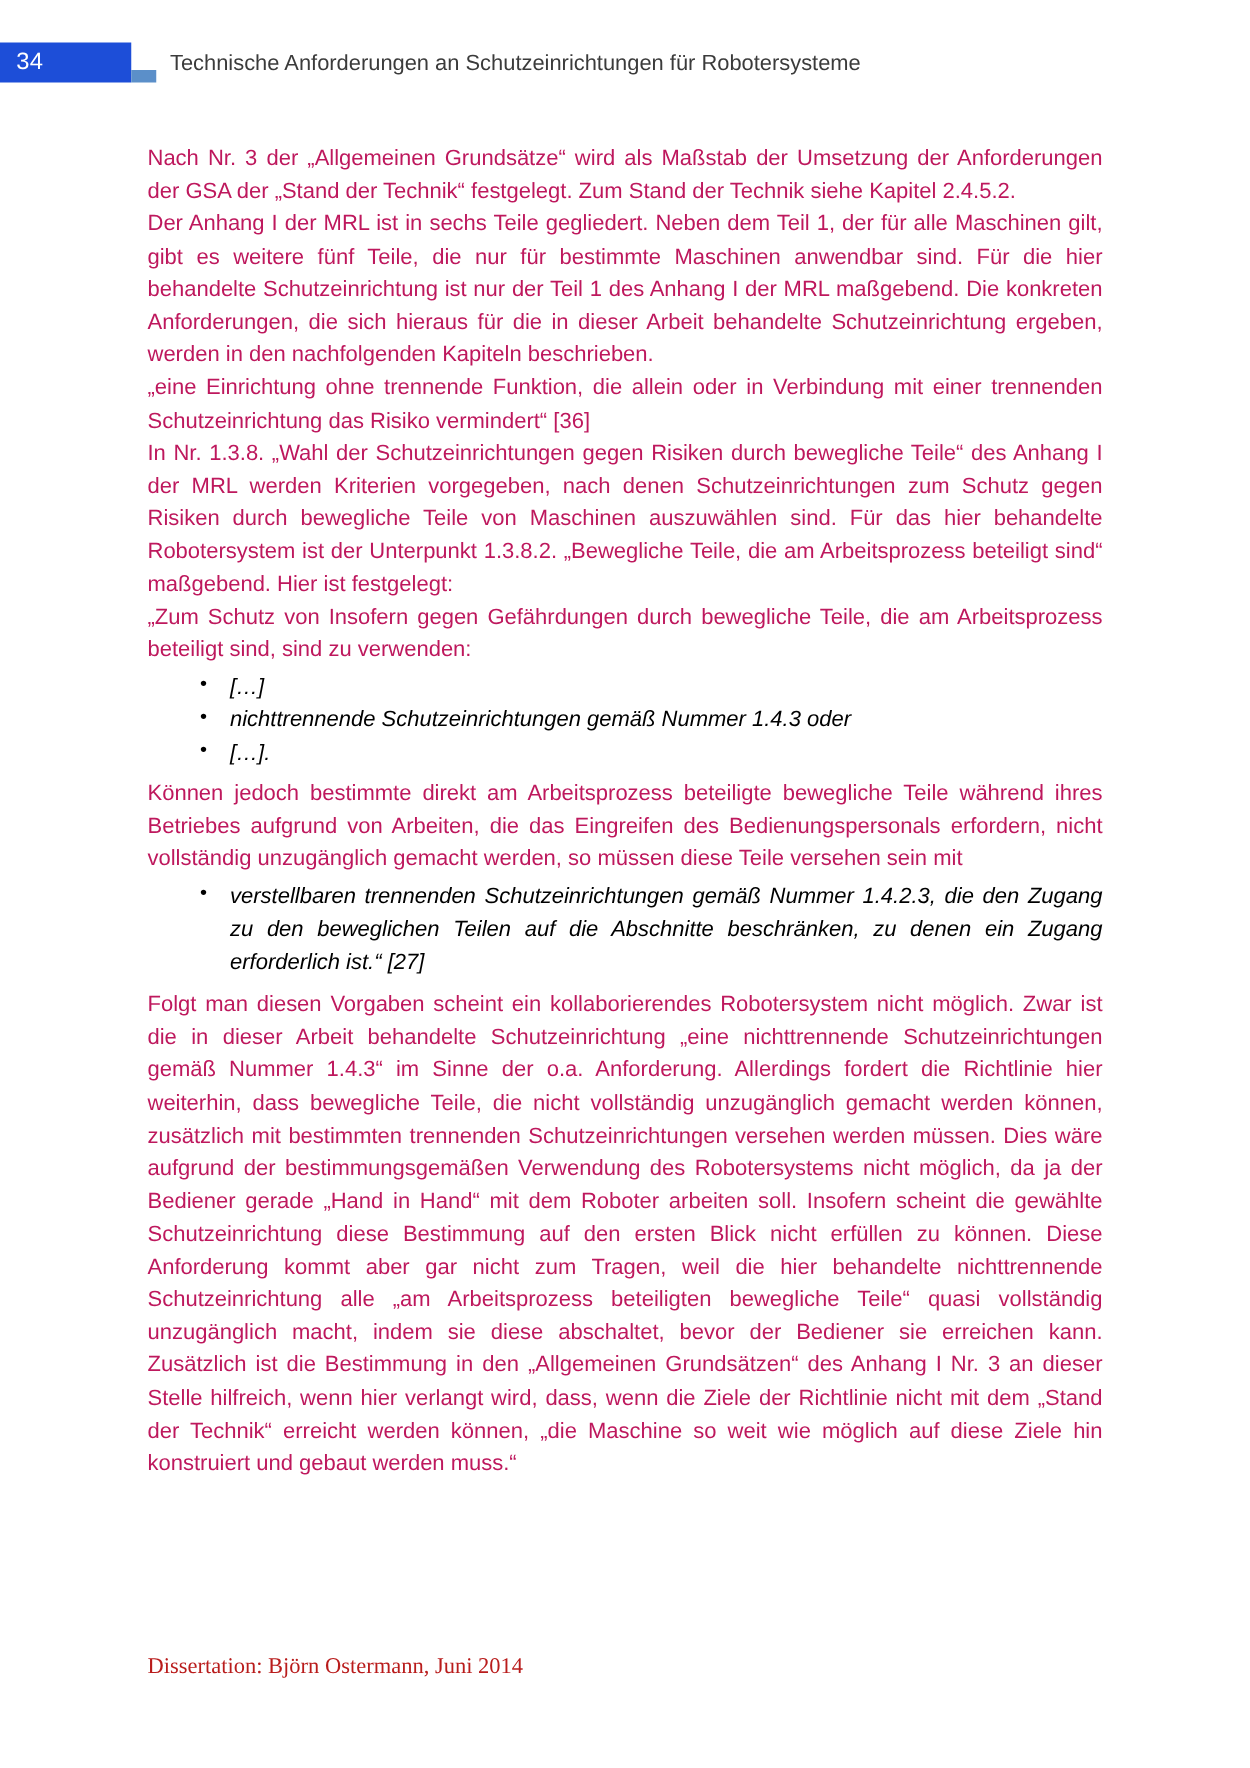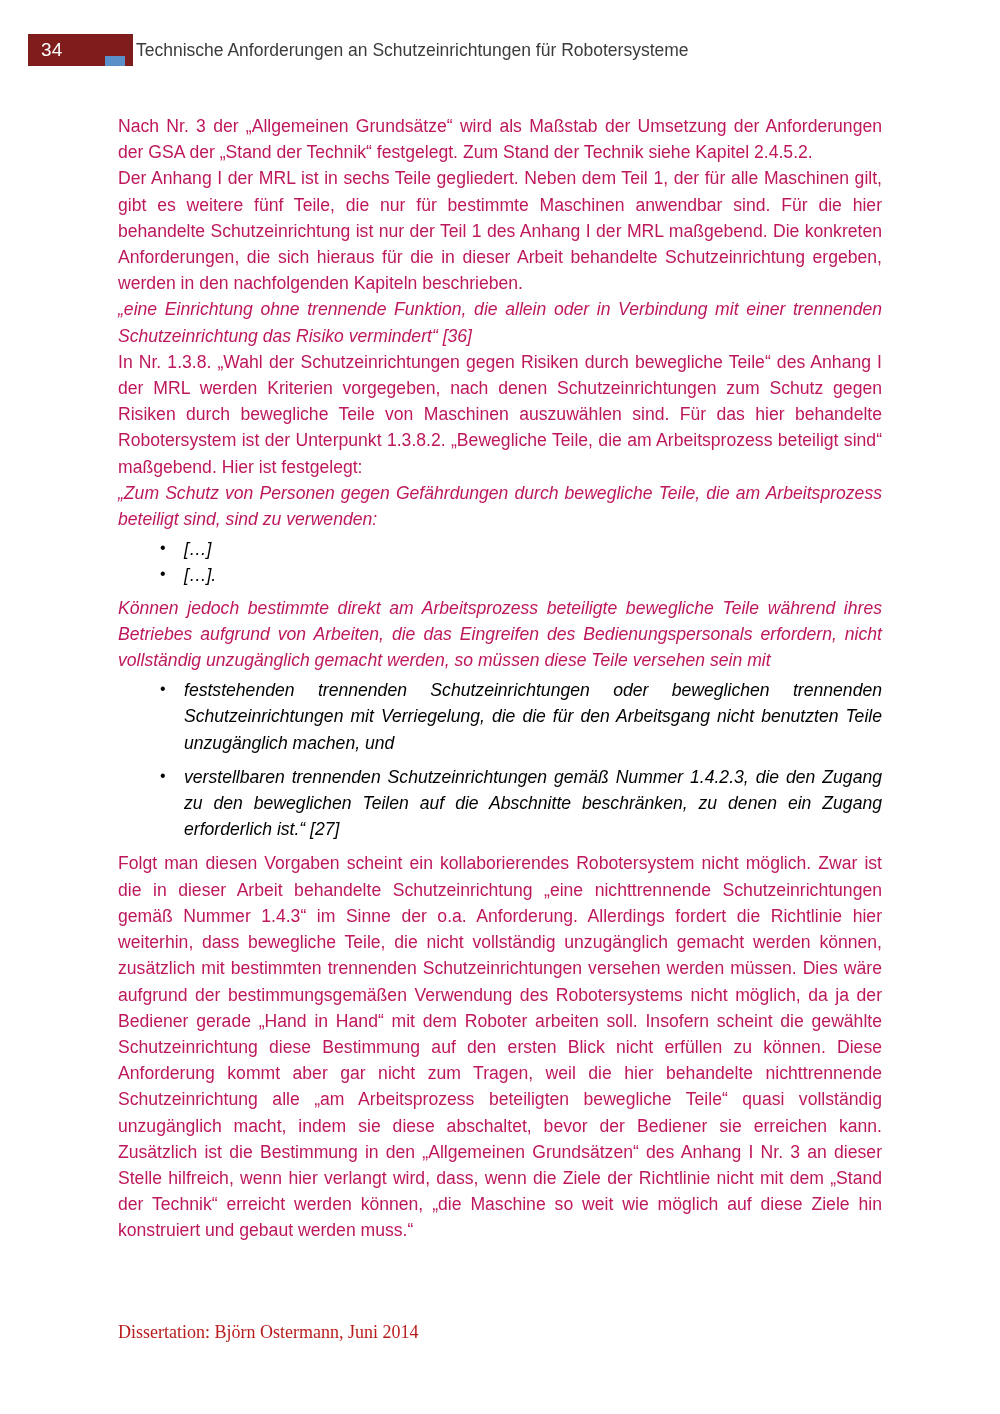--- a/index.html
+++ b/index.html
@@ -23,22 +23,21 @@
     left: 0;
     width: 1000px;
     height: 34px;
   }
   .page-number-box {
     position: absolute;
     left: 0;
     top: 0;
     width: 105px;
     height: 32px;
-    background: #7f1d1d;
-    margin-left: 28px;
+    background: #1d4ed8;
   }
   .page-number-box .num {
     position: absolute;
     left: 13px;
     top: 5px;
     font-size: 19px;
     color: #ffffff;
     letter-spacing: 0.2px;
   }
   .header-bar-tail {
@@ -67,21 +66,21 @@
   }
   p, .para {
     margin: 0;
     font-size: 17.6px;
     line-height: 26.2px;
     text-align: justify;
     text-justify: inter-word;
     color: #be185d;
   }
   .para + .para { margin-top: 0px; }
-  .para-ital { font-style: italic; }
+  .para-ital { }
 
   h3.section-heading {
     margin: 22px 0 14px 0;
     font-size: 22px;
     font-weight: bold;
     line-height: 28px;
   }
   h3.section-heading .secnum {
     display: inline-block;
     min-width: 76px;
@@ -139,31 +138,31 @@
   <p class="para">Nach Nr. 3 der „Allgemeinen Grundsätze“ wird als Maßstab der Umsetzung der Anforderungen der GSA der „Stand der Technik“ festgelegt. Zum Stand der Technik siehe Kapitel 2.4.5.2.</p>
 
   <p class="para">Der Anhang I der MRL ist in sechs Teile gegliedert. Neben dem Teil 1, der für alle Maschinen gilt, gibt es weitere fünf Teile, die nur für bestimmte Maschinen anwendbar sind. Für die hier behandelte Schutzeinrichtung ist nur der Teil 1 des Anhang I der MRL maßgebend. Die konkreten Anforderungen, die sich hieraus für die in dieser Arbeit behandelte Schutzeinrichtung ergeben, werden in den nachfolgenden Kapiteln beschrieben.</p>
 
 
 
   <p class="para para-ital">„eine Einrichtung ohne trennende Funktion, die allein oder in Verbindung mit einer trennenden Schutzeinrichtung das Risiko vermindert“ [36]</p>
 
   <p class="para">In Nr. 1.3.8. „Wahl der Schutzeinrichtungen gegen Risiken durch bewegliche Teile“ des Anhang I der MRL werden Kriterien vorgegeben, nach denen Schutzeinrichtungen zum Schutz gegen Risiken durch bewegliche Teile von Maschinen auszuwählen sind. Für das hier behandelte Robotersystem ist der Unterpunkt 1.3.8.2. „Bewegliche Teile, die am Arbeitsprozess beteiligt sind“ maßgebend. Hier ist festgelegt:</p>
 
-  <p class="para para-ital">„Zum Schutz von Personen gegen Gefährdungen durch bewegliche Teile, die am Arbeitsprozess beteiligt sind, sind zu verwenden:</p>
+  <p class="para para-ital">„Zum Schutz von Insofern gegen Gefährdungen durch bewegliche Teile, die am Arbeitsprozess beteiligt sind, sind zu verwenden:</p>
 
   <ul class="bullets tight">
     <li>[…]</li>
+    <li>nichttrennende Schutzeinrichtungen gemäß Nummer 1.4.3 oder</li>
     <li>[…].</li>
   </ul>
 
   <p class="para para-ital">Können jedoch bestimmte direkt am Arbeitsprozess beteiligte bewegliche Teile während ihres Betriebes aufgrund von Arbeiten, die das Eingreifen des Bedienungspersonals erfordern, nicht vollständig unzugänglich gemacht werden, so müssen diese Teile versehen sein mit</p>
 
   <ul class="bullets spaced">
-    <li>feststehenden trennenden Schutzeinrichtungen oder beweglichen trennenden Schutzeinrichtungen mit Verriegelung, die die für den Arbeitsgang nicht benutzten Teile unzugänglich machen, und</li>
     <li>verstellbaren trennenden Schutzeinrichtungen gemäß Nummer 1.4.2.3, die den Zugang zu den beweglichen Teilen auf die Abschnitte beschränken, zu denen ein Zugang erforderlich ist.“ [27]</li>
   </ul>
 
   <p class="para">Folgt man diesen Vorgaben scheint ein kollaborierendes Robotersystem nicht möglich. Zwar ist die in dieser Arbeit behandelte Schutzeinrichtung „eine nichttrennende Schutzeinrichtungen gemäß Nummer 1.4.3“ im Sinne der o.a. Anforderung. Allerdings fordert die Richtlinie hier weiterhin, dass bewegliche Teile, die nicht vollständig unzugänglich gemacht werden können, zusätzlich mit bestimmten trennenden Schutzeinrichtungen versehen werden müssen. Dies wäre aufgrund der bestimmungsgemäßen Verwendung des Robotersystems nicht möglich, da ja der Bediener gerade „Hand in Hand“ mit dem Roboter arbeiten soll. Insofern scheint die gewählte Schutzeinrichtung diese Bestimmung auf den ersten Blick nicht erfüllen zu können. Diese Anforderung kommt aber gar nicht zum Tragen, weil die hier behandelte nichttrennende Schutzeinrichtung alle „am Arbeitsprozess beteiligten bewegliche Teile“ quasi vollständig unzugänglich macht, indem sie diese abschaltet, bevor der Bediener sie erreichen kann. Zusätzlich ist die Bestimmung in den „Allgemeinen Grundsätzen“ des Anhang I Nr. 3 an dieser Stelle hilfreich, wenn hier verlangt wird, dass, wenn die Ziele der Richtlinie nicht mit dem „Stand der Technik“ erreicht werden können, „die Maschine so weit wie möglich auf diese Ziele hin konstruiert und gebaut werden muss.“</p>
 
 </div>
 
 <div class="page-footer">
   <span>Dissertation: Björn Ostermann, Juni 2014</span>
 </div>

